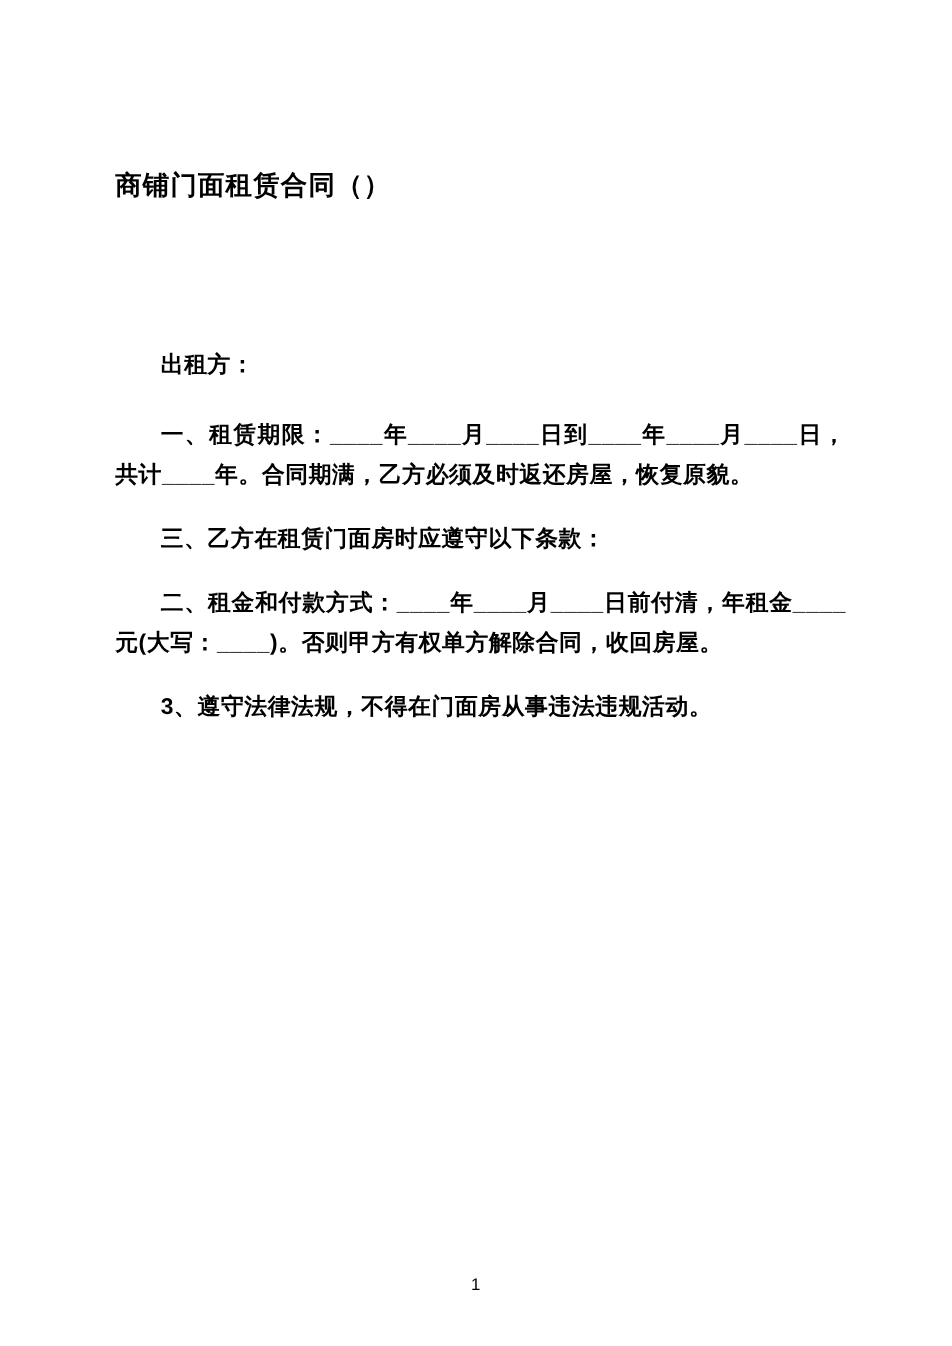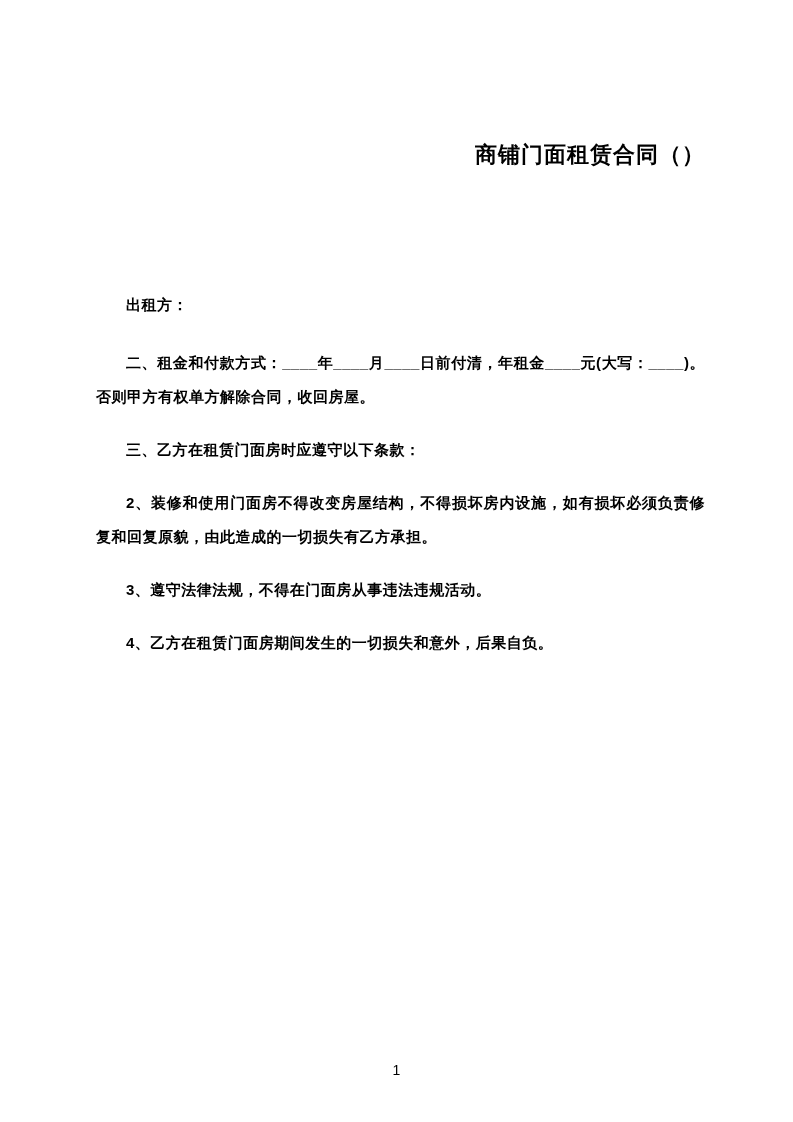--- a/index.html
+++ b/index.html
@@ -13,28 +13,28 @@
     height: 1122px;
     margin: 0 auto;
     background: #ffffff;
     box-sizing: border-box;
     padding: 140px 88px 0 96px;
     font-family: "Liberation Sans", "DejaVu Sans", sans-serif;
     color: #000000;
   }
   .doc-title {
     margin: 0 0 118px 0;
-    text-align: right;
+    text-align: left;
     font-size: 22px;
     font-weight: bold;
     letter-spacing: 1px;
   }
   .doc-body p {
     margin: 0 0 19px 0;
-    font-size: 15px;
+    font-size: 19px;
     font-weight: 600;
     line-height: 34px;
     text-indent: 2em;
     text-align: justify;
     letter-spacing: 0.5px;
   }
   .doc-body p.party-line {
     margin-bottom: 24px;
   }
   .page-footer {
@@ -50,22 +50,21 @@
 </style>
 </head>
 <body>
 
 <div class="page">
 
   <h1 class="doc-title">商铺门面租赁合同（）</h1>
 
   <div class="doc-body">
     <p class="party-line">出租方：</p>
+    <p>一、租赁期限：____年____月____日到____年____月____日，共计____年。合同期满，乙方必须及时返还房屋，恢复原貌。</p>
+    <p>三、乙方在租赁门面房时应遵守以下条款：</p>
     <p>二、租金和付款方式：____年____月____日前付清，年租金____元(大写：____)。否则甲方有权单方解除合同，收回房屋。</p>
-    <p>三、乙方在租赁门面房时应遵守以下条款：</p>
-    <p>2、装修和使用门面房不得改变房屋结构，不得损坏房内设施，如有损坏必须负责修复和回复原貌，由此造成的一切损失有乙方承担。</p>
     <p>3、遵守法律法规，不得在门面房从事违法违规活动。</p>
-    <p>4、乙方在租赁门面房期间发生的一切损失和意外，后果自负。</p>
   </div>
 
   <div class="page-footer">1</div>
 
 </div>
 
 </body></html>

